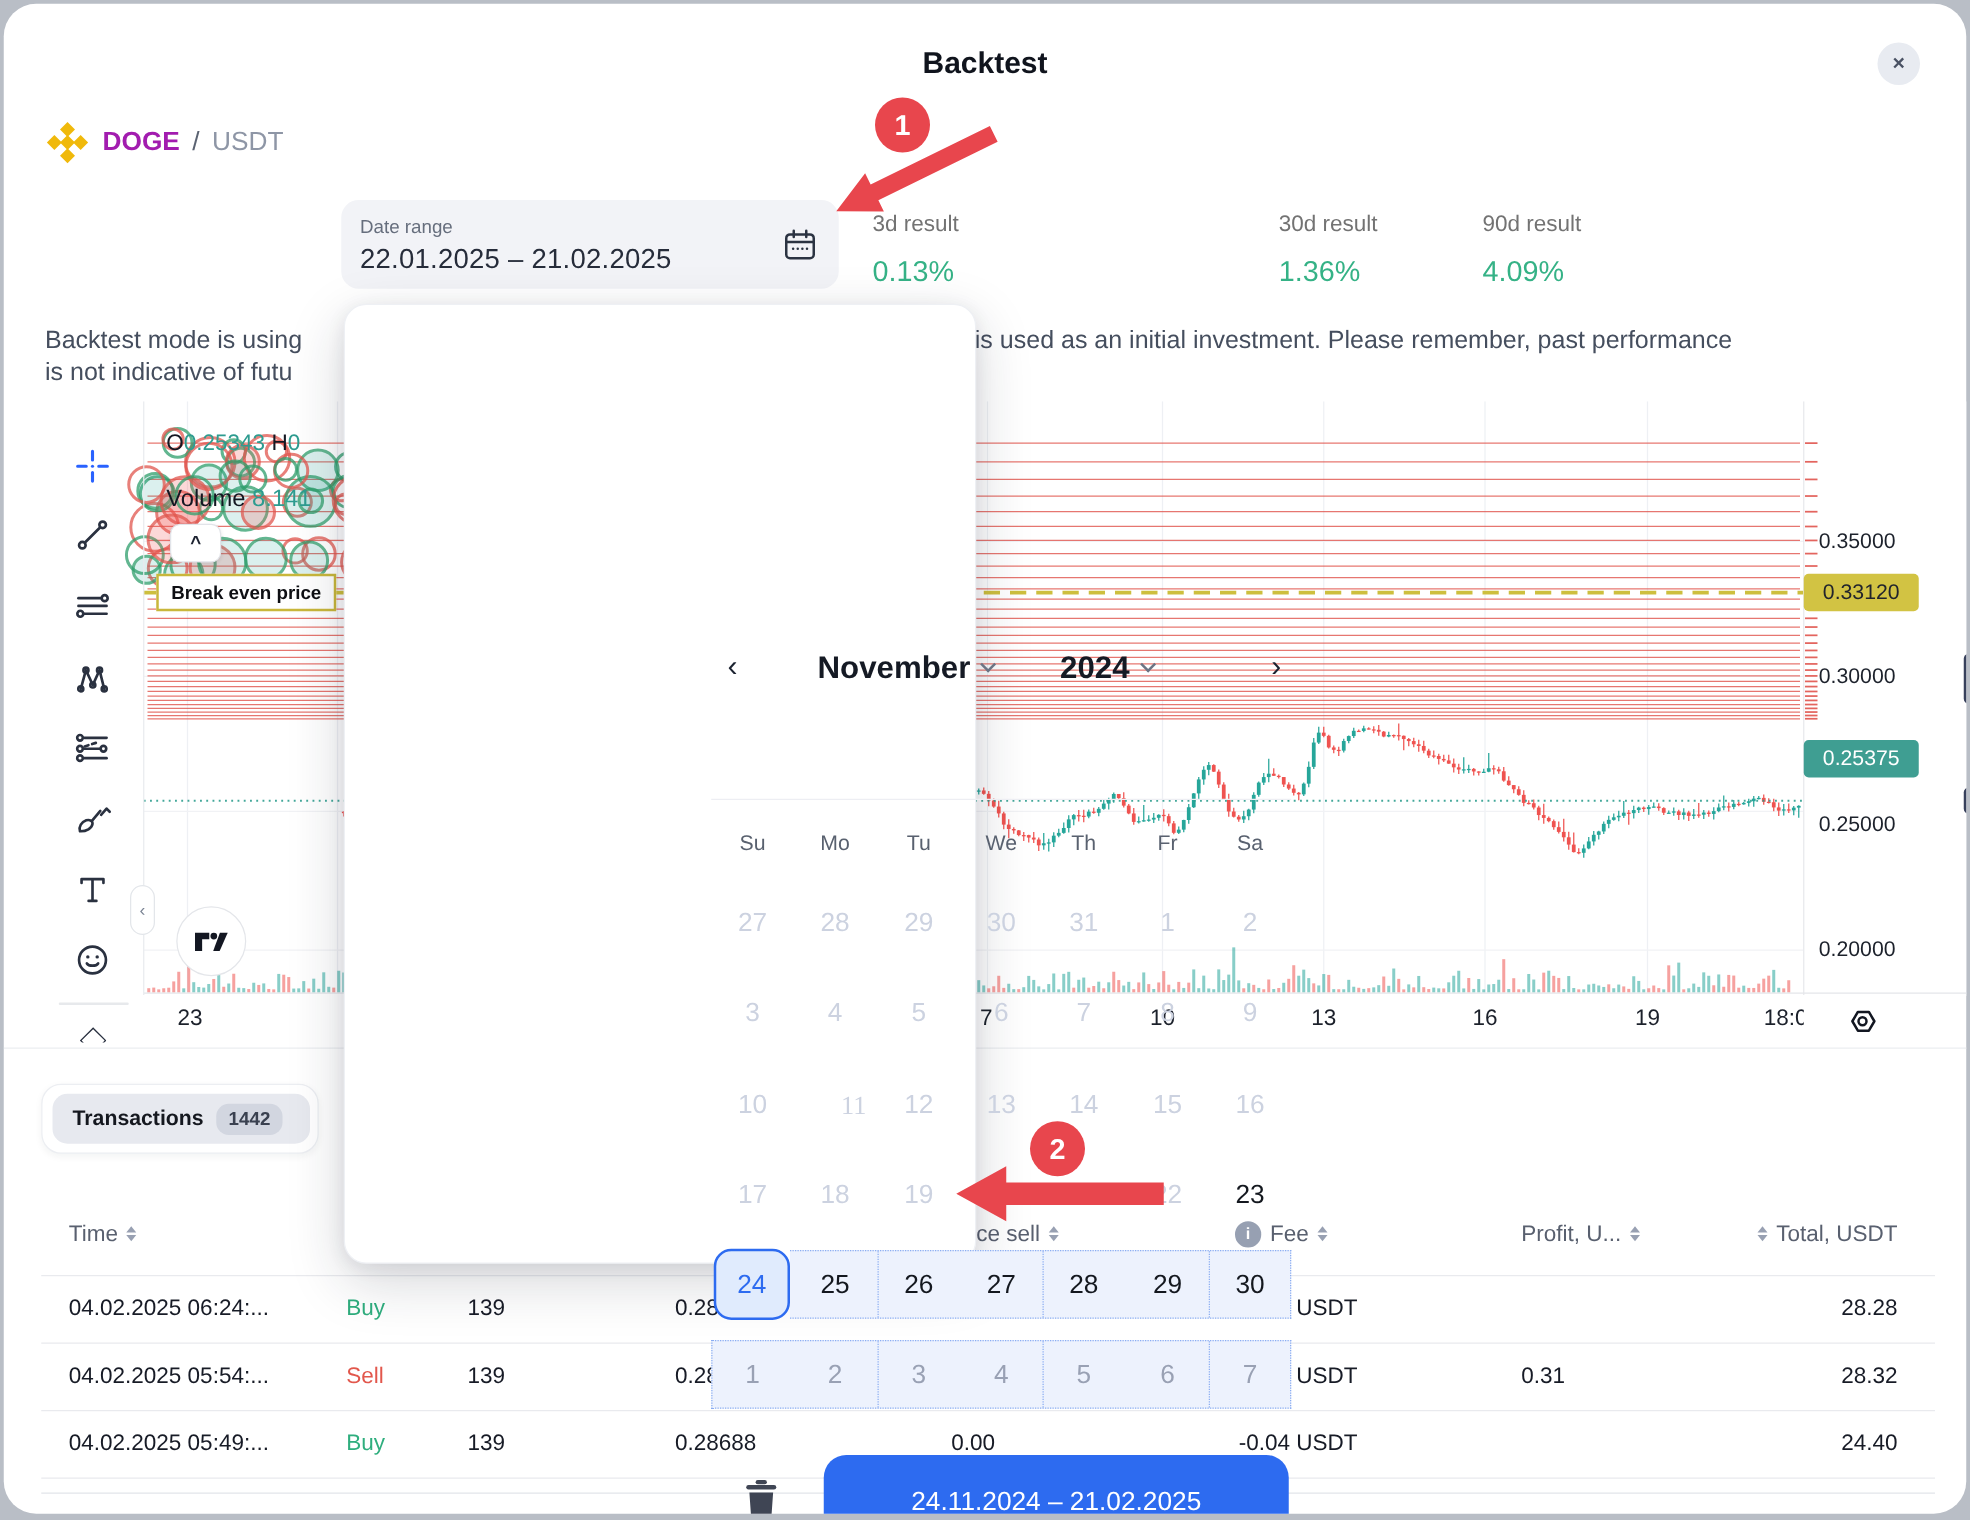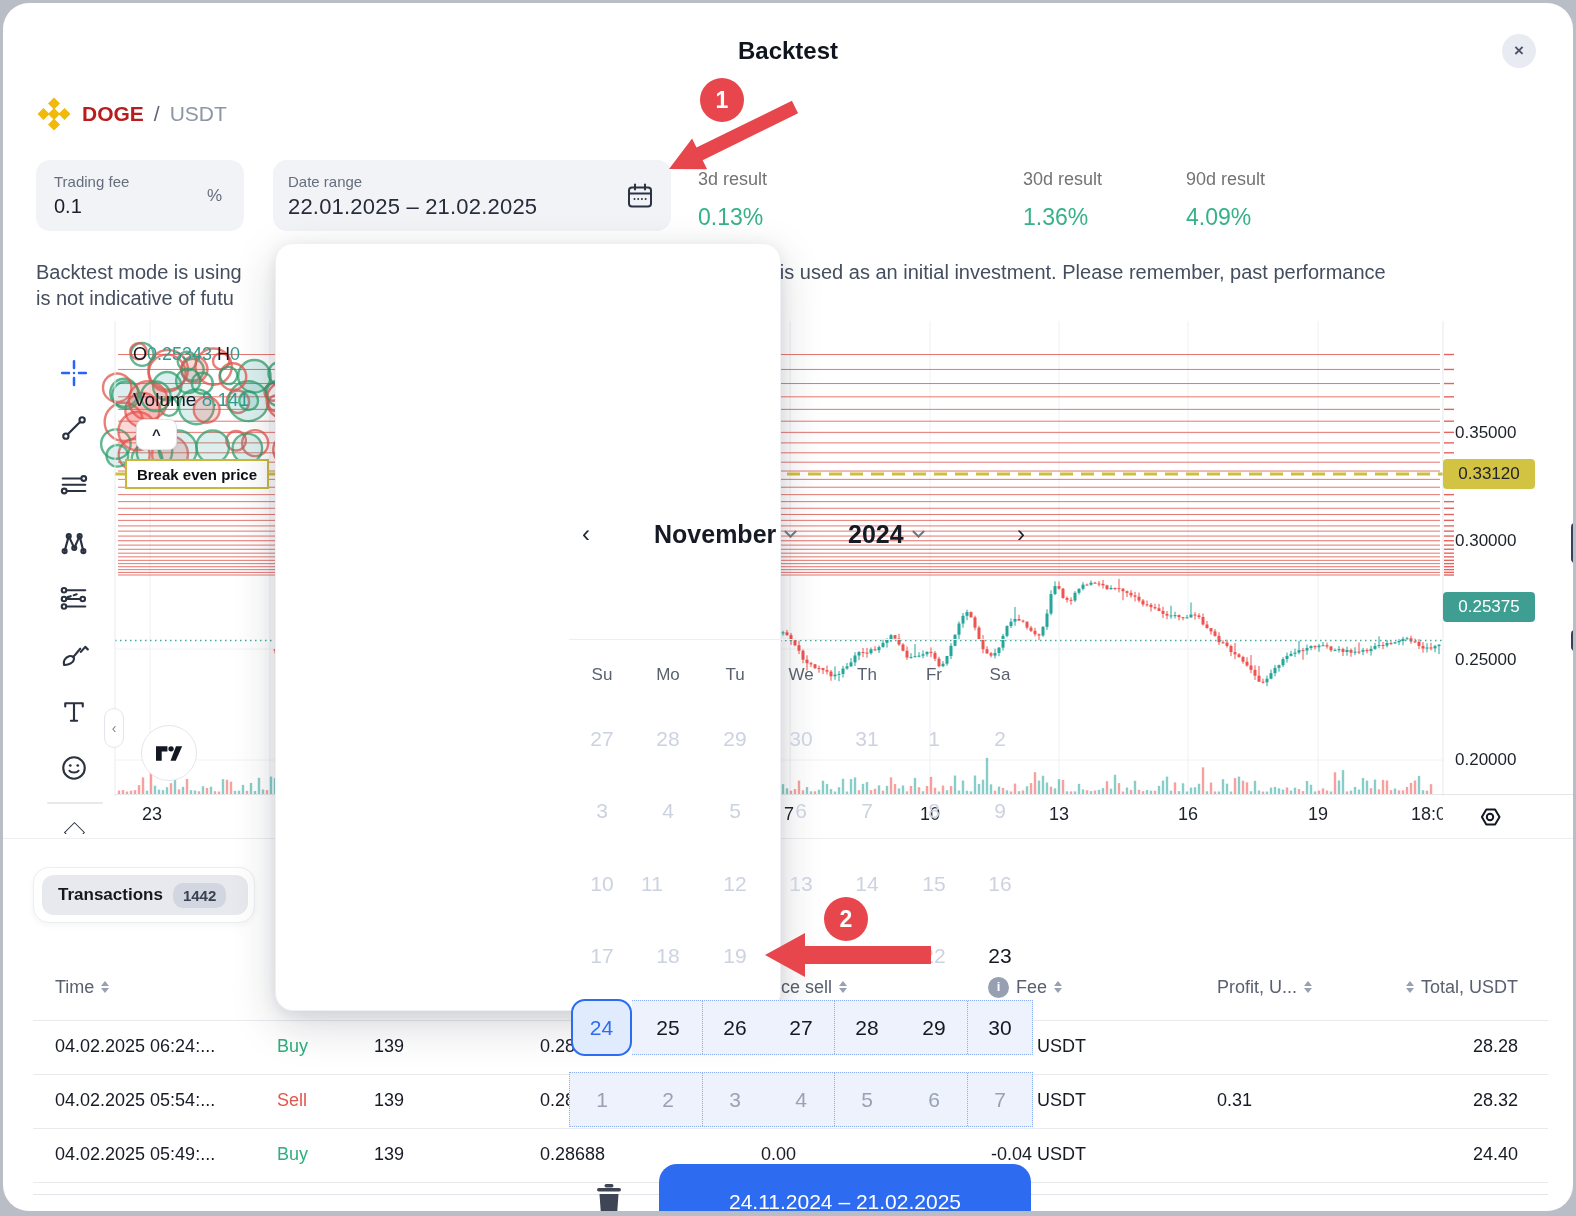--- a/index.html
+++ b/index.html
@@ -8,21 +8,21 @@
   .abs{position:absolute}
   #stage{position:absolute;inset:0;width:1576px;height:1216px}
   #dialog{position:absolute;left:3px;top:3px;width:1570px;height:1208px;background:#ffffff;border-radius:26px;overflow:hidden}
 
   
   .dlg-title{position:absolute;left:0;right:0;top:34px;text-align:center;font-size:24px;font-weight:700;color:#10141d}
   .dlg-close{position:absolute;left:1499px;top:31px;width:34px;height:34px;border-radius:50%;background:#e8ebf1;color:#4a5264;display:flex;align-items:center;justify-content:center;font-size:17px;font-weight:700;cursor:pointer}
 
   
   .pair{position:absolute;left:33px;top:93px;display:flex;align-items:center;gap:10px}
-  .pair .base{font-size:21px;font-weight:700;color:#b91c1c}
+  .pair .base{font-size:21px;font-weight:700;color:#a21caf}
   .pair .sep{font-size:21px;color:#5b6372}
   .pair .quote{font-size:21px;color:#8e96a6;font-weight:500}
 
   
   .fieldbox{position:absolute;background:#f2f3f7;border-radius:14px}
   #fee-box{left:33px;top:157px;width:208px;height:71px;padding:13px 18px}
   #date-box{left:270px;top:157px;width:398px;height:71px;padding:13px 14px 13px 15px}
   .fieldbox .flabel{font-size:15px;color:#666e7d}
   #fee-box .fvalue{font-size:20px;color:#1a1f2b;margin-top:5px;font-weight:500}
   #fee-box .funit{position:absolute;right:22px;top:26px;font-size:17px;color:#666e7d}
@@ -137,25 +137,20 @@
           <path d="M7.5 12 L13.5 18 L7.5 24 L1.5 18 Z"></path>
           <path d="M28.5 12 L34.5 18 L28.5 24 L22.5 18 Z"></path>
           <path d="M18 12 L24 18 L18 24 L12 18 Z"></path>
         </g>
       </svg>
       <span class="base">DOGE</span>
       <span class="sep">/</span>
       <span class="quote">USDT</span>
     </div>
 
-    <div id="fee-box" class="fieldbox">
-      <div class="flabel">Trading fee</div>
-      <div class="fvalue">0.1</div>
-      <div class="funit">%</div>
-    </div>
 
     <div id="date-box" class="fieldbox">
       <div class="flabel">Date range</div>
       <div class="fvalue">22.01.2025 – 21.02.2025</div>
       <svg class="cal-ic" width="30" height="30" viewBox="0 0 30 30">
         <g stroke="#2b3342" stroke-width="2" fill="none" stroke-linecap="round">
           <rect x="4" y="6.5" width="22" height="19" rx="3"></rect>
           <path d="M4 12.5h22"></path>
             <path d="M10 3.5v5"></path>
             <path d="M20 3.5v5"></path>
@@ -1465,21 +1460,21 @@
           <div class="day m" style="left: 625px; top: 468px;">1</div>
           <div class="day m" style="left: 691px; top: 468px;">2</div>
           <div class="day m" style="left: 293px; top: 540px;">3</div>
           <div class="day m" style="left: 359px; top: 540px;">4</div>
           <div class="day m" style="left: 426px; top: 540px;">5</div>
           <div class="day m" style="left: 492px; top: 540px;">6</div>
           <div class="day m" style="left: 558px; top: 540px;">7</div>
           <div class="day m" style="left: 625px; top: 540px;">8</div>
           <div class="day m" style="left: 691px; top: 540px;">9</div>
           <div class="day m" style="left: 293px; top: 613px;">10</div>
-          <div class="day m" style="left: 343px; top: 613px;">11</div>
+          <div class="day m" style="left: 374px; top: 613px; font-family: Liberation Serif, serif;">11</div>
           <div class="day m" style="left: 426px; top: 613px;">12</div>
           <div class="day m" style="left: 492px; top: 613px;">13</div>
           <div class="day m" style="left: 558px; top: 613px;">14</div>
           <div class="day m" style="left: 625px; top: 613px;">15</div>
           <div class="day m" style="left: 691px; top: 613px;">16</div>
           <div class="day m" style="left: 293px; top: 685px;">17</div>
           <div class="day m" style="left: 359px; top: 685px;">18</div>
           <div class="day m" style="left: 426px; top: 685px;">19</div>
           <div class="day m" style="left: 492px; top: 685px;">20</div>
           <div class="day m" style="left: 558px; top: 685px;">21</div>

